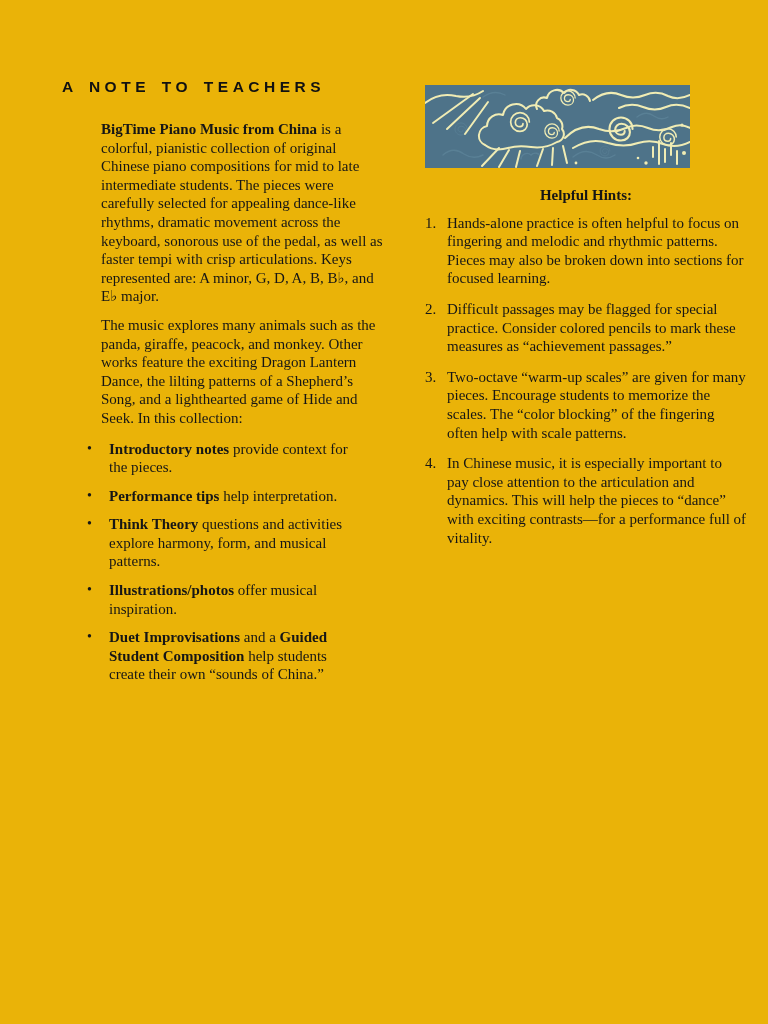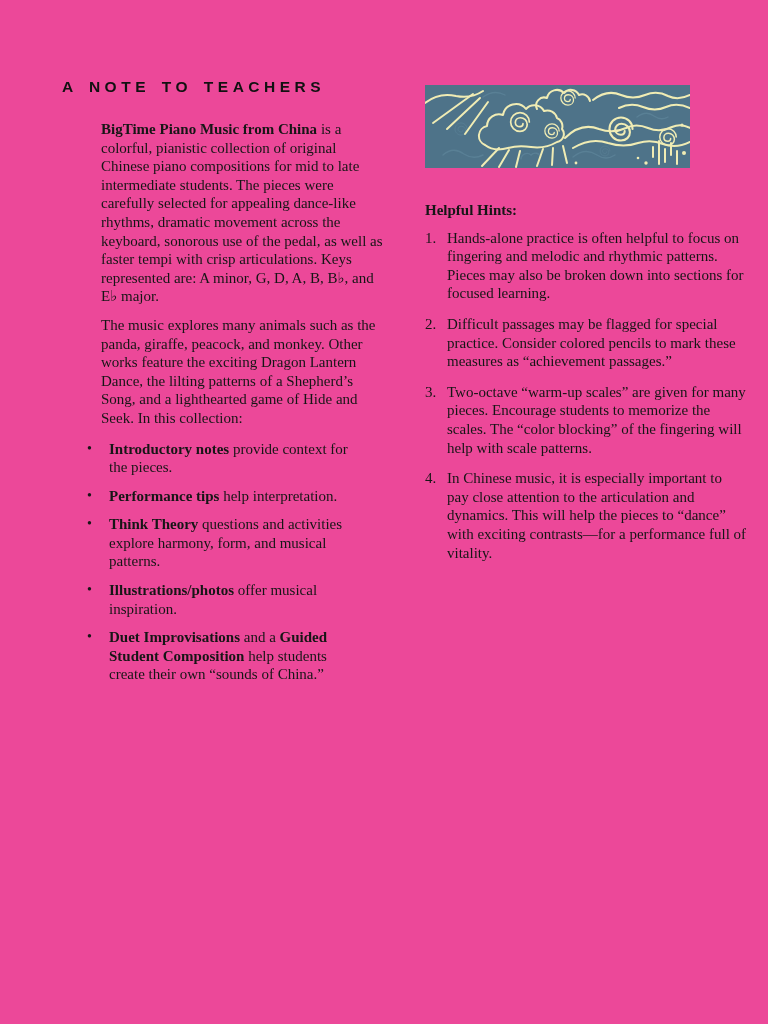--- a/index.html
+++ b/index.html
@@ -59,23 +59,24 @@
   .bullet-glyph {
     font-size: 14px;
     line-height: 18.6px;
   }
   .artwork {
     display: block;
     width: 265px;
     height: 83px;
   }
   .hints-heading {
-    margin: 33px 0 9px 0;
+    margin: 18px 0 9px 0;
     font-size: 15px;
     font-weight: bold;
+    text-align: center;
   }
   .hint-row {
     display: grid;
     grid-template-columns: 22px 1fr;
     margin: 0 0 12px 0;
   }
   b {
     font-weight: bold;
   }
   svg .cream {
@@ -93,21 +94,21 @@
     opacity: 0.75;
   }
   svg .dot {
     fill: var(--art-line, #f0ecb4);
     stroke: none;
   }
 </style>
 </head>
 <body>
 
-<div class="page" style="background: #ec4899; color: rgb(22, 22, 22);">
+<div class="page" style="background: #eab308; color: rgb(22, 22, 22);">
 
   <h1 class="title">A NOTE TO TEACHERS</h1>
 
   <div class="col col-left">
     <p class="para"><b>BigTime Piano Music from China</b><span> is a colorful, pianistic collection of original Chinese piano compositions for mid to late intermediate students. The pieces were carefully selected for appealing dance-like rhythms, dramatic movement across the keyboard, sonorous use of the pedal, as well as faster tempi with crisp articulations. Keys represented are: A minor, G, D, A, B, B♭, and E♭ major.</span></p>
     <p class="para"><span>The music explores many animals such as the panda, giraffe, peacock, and monkey. Other works feature the exciting Dragon Lantern Dance, the lilting patterns of a Shepherd’s Song, and a lighthearted game of Hide and Seek. In this collection:</span></p>
 
     <div class="bullets">
       <div class="bullet-row">
         <span class="bullet-glyph">•</span>
@@ -195,21 +196,21 @@
       <div class="hint-row">
         <span>1.</span>
         <span>Hands-alone practice is often helpful to focus on fingering and melodic and rhythmic patterns. Pieces may also be broken down into sections for focused learning.</span>
       </div>
       <div class="hint-row">
         <span>2.</span>
         <span>Difficult passages may be flagged for special practice. Consider colored pencils to mark these measures as “achievement passages.”</span>
       </div>
       <div class="hint-row">
         <span>3.</span>
-        <span>Two-octave “warm-up scales” are given for many pieces. Encourage students to memorize the scales. The “color blocking” of the fingering will help with scale patterns.</span>
+        <span>Two-octave “warm-up scales” are given for many pieces. Encourage students to memorize the scales. The “color blocking” of the fingering often help with scale patterns.</span>
       </div>
       <div class="hint-row">
         <span>4.</span>
         <span>In Chinese music, it is especially important to pay close attention to the articulation and dynamics. This will help the pieces to “dance” with exciting contrasts—for a performance full of vitality.</span>
       </div>
     </div>
   </div>
 
 </div>
 

